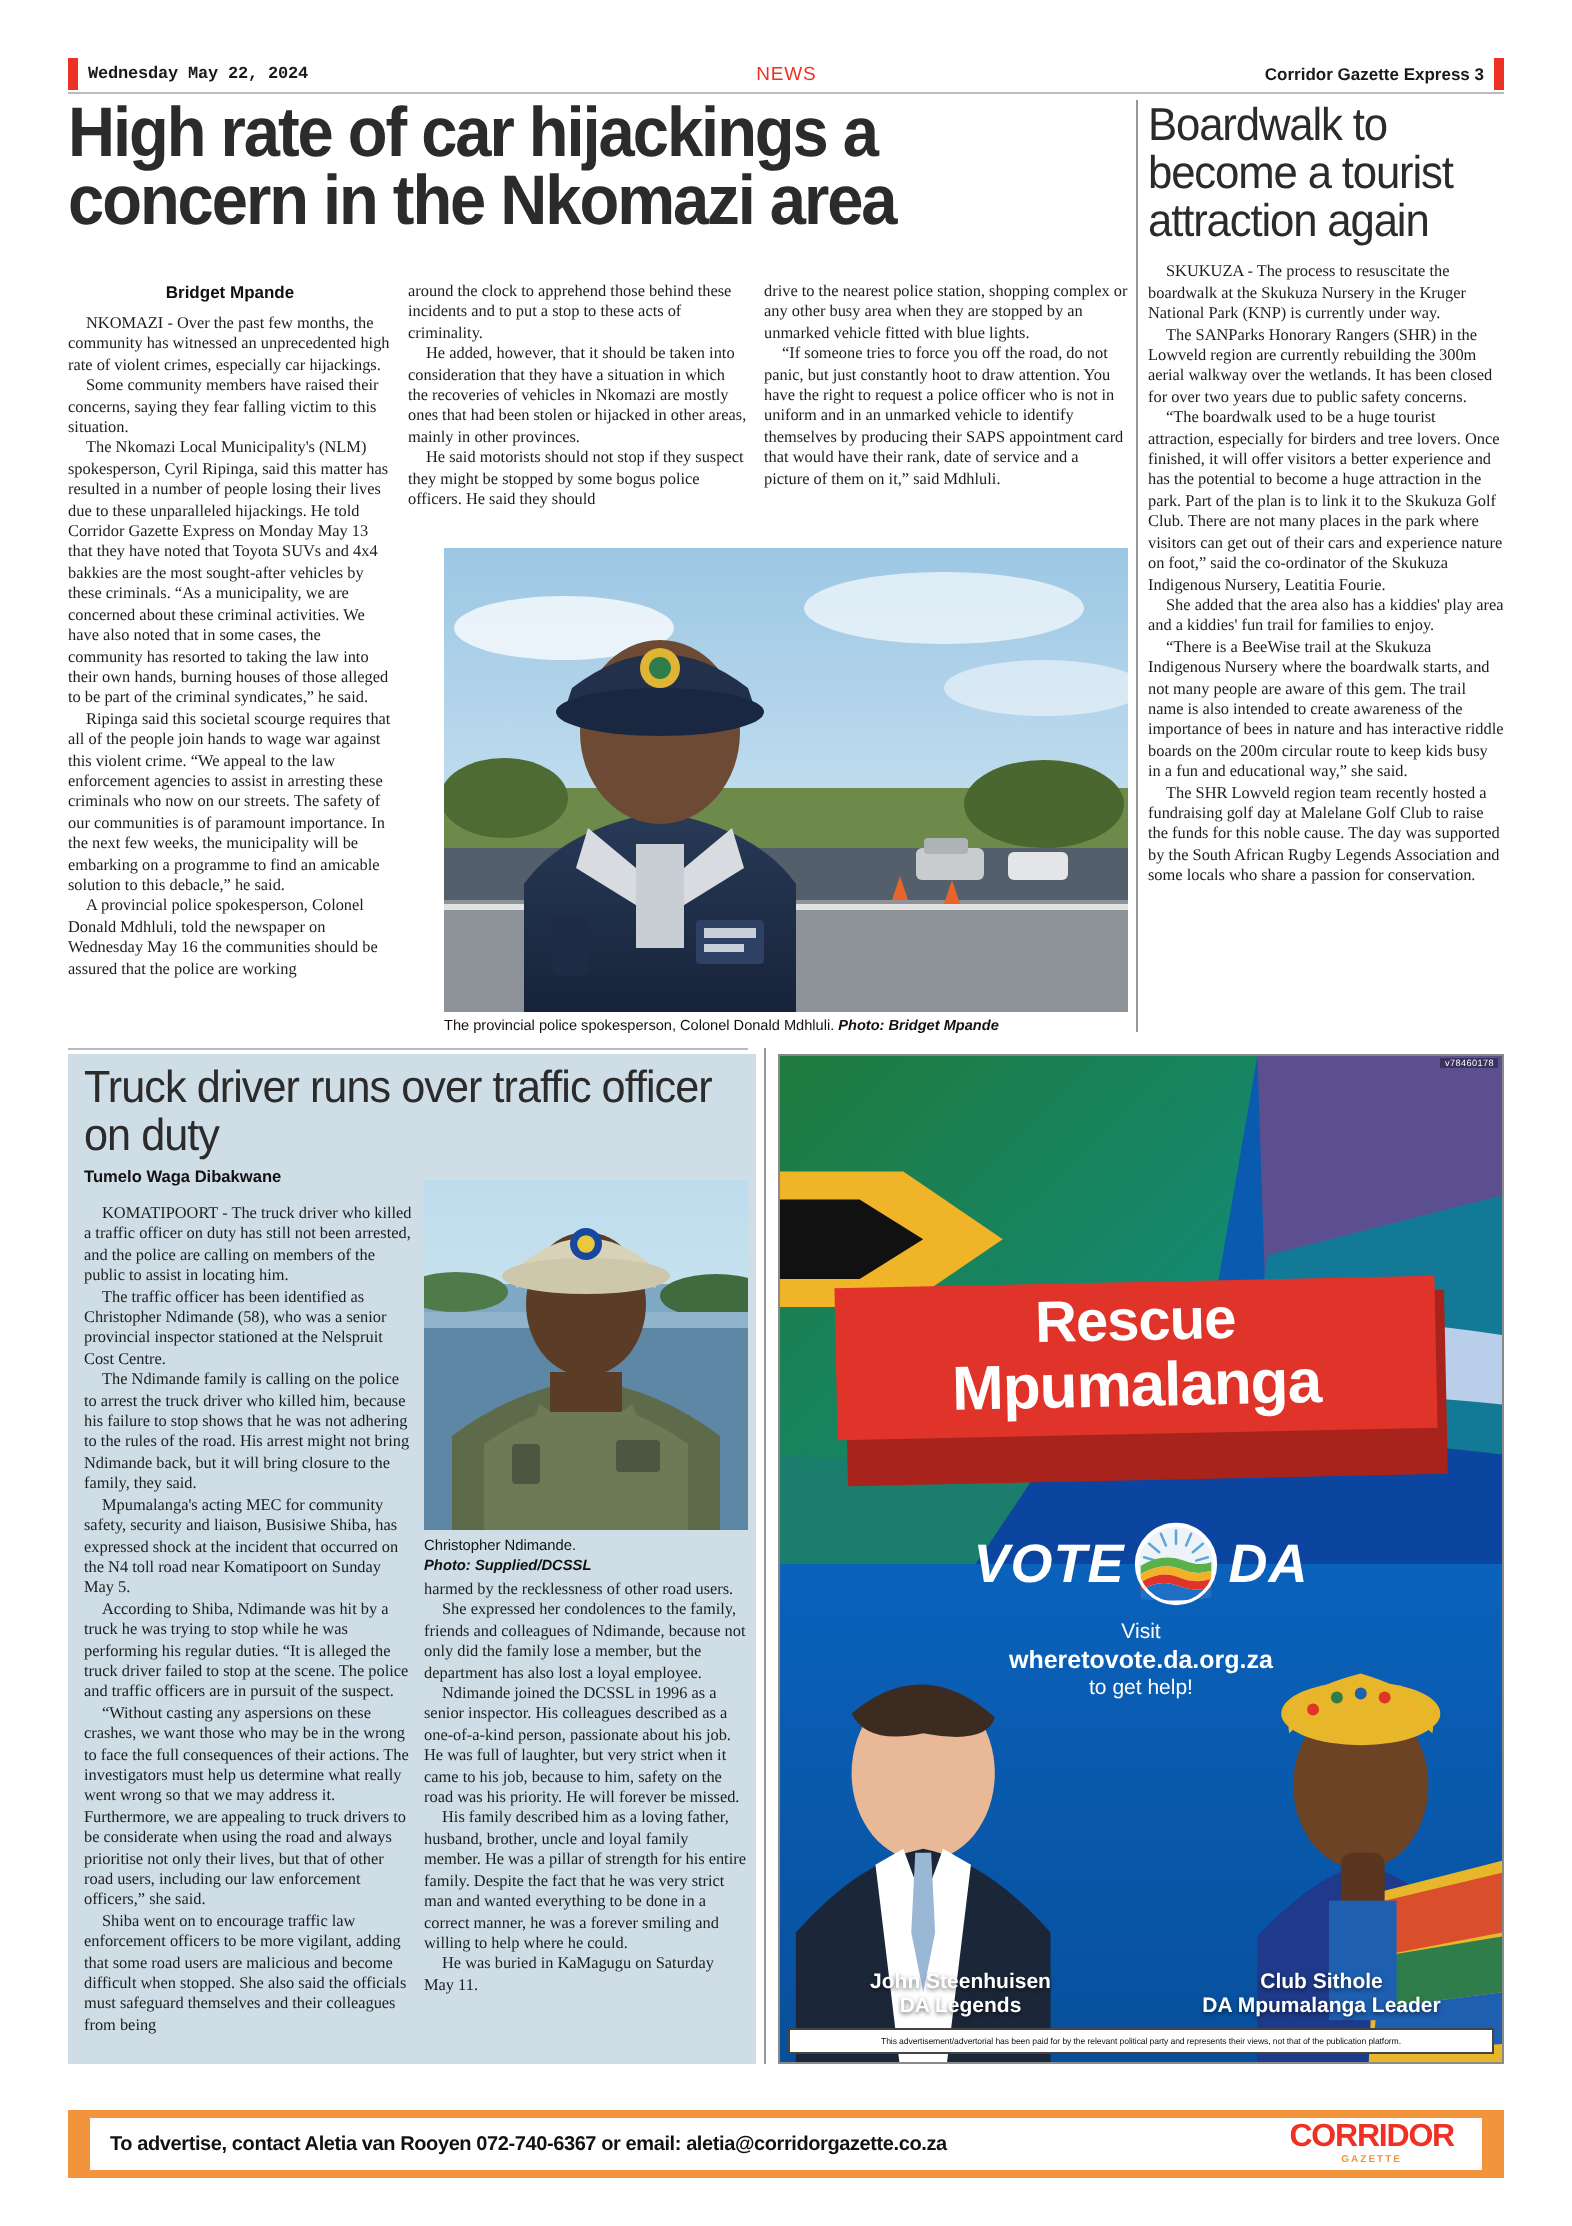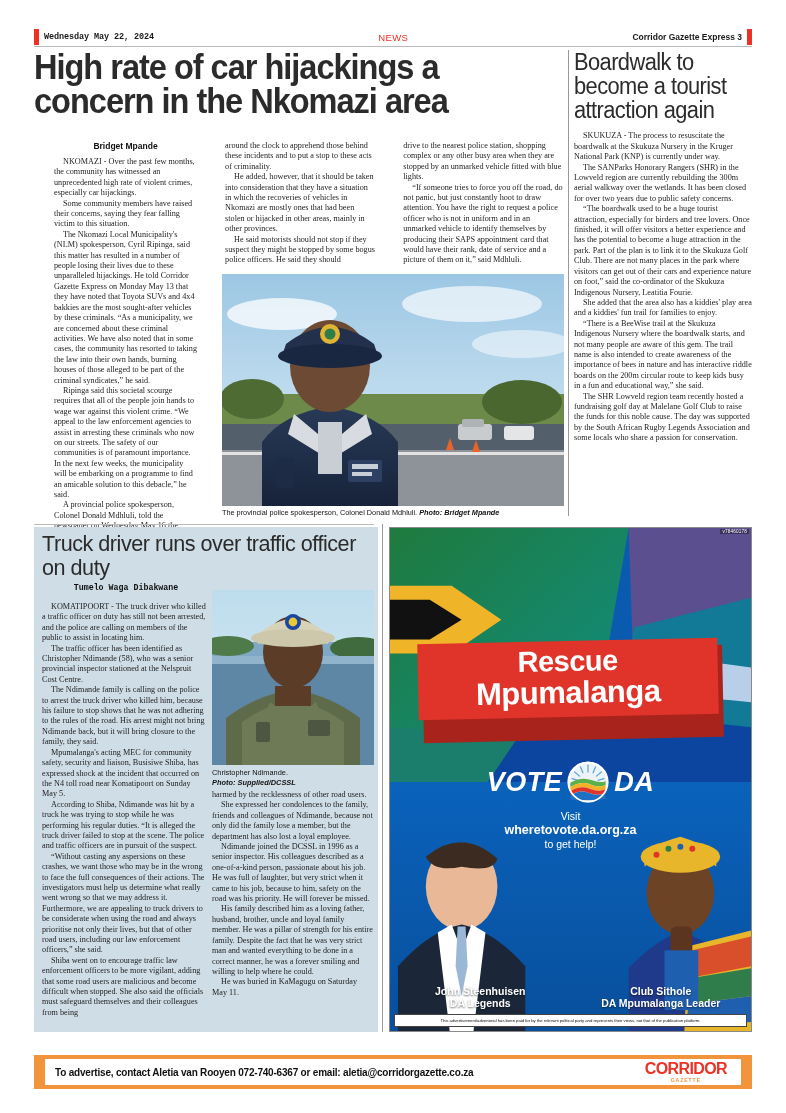--- a/index.html
+++ b/index.html
@@ -41,21 +41,21 @@
     font-weight:700; font-size:35px; line-height:0.97;
     color:#2b2b2b; letter-spacing:-1.1px;
     transform: scaleX(0.93); transform-origin: left top;
   }
 
   
   .lead-cols {
     position:absolute; left:34px; top:141px; width:530px; height:370px;
     display:flex; gap:0;
   }
-  .lcol { width:170px; padding-right:8px;margin-left:20px; }
+  .lcol { width:170px; padding-right:8px; }
   .lcol.c2 { width:178px; }
   .lcol.c3 { width:182px; padding-right:0; }
   .byline {
     font-family:"Liberation Sans", sans-serif; font-weight:700;
     font-size:8.5px; text-align:center; color:#111; margin-bottom:6px;
   }
   p.body {
     font-family:"Liberation Serif", serif;
     font-size:8.2px; line-height:10.4px; color:#1d1d1d;
     text-align:left; text-indent:9px; hyphens:none;
@@ -94,22 +94,22 @@
     background:#cfdde6;
   }
   .b2-head {
     position:absolute; left:42px; top:532px; width:330px;
     font-family:"Liberation Sans", sans-serif; font-weight:400;
     font-size:22.5px; line-height:1.07; color:#2b2b2b; letter-spacing:-0.5px;
     transform:scaleX(0.96); transform-origin:left top;
   }
   .b2-byline {
     position:absolute; left:42px; top:583px; width:168px;
-    font-family:Liberation Mono, monospace; font-weight:700;
-    font-size:8.3px; text-align:center; color:#111;
+    font-family:Liberation Sans, sans-serif; font-weight:700;
+    font-size:8.3px; text-align:left; color:#111;
   }
   .b2-c1 { position:absolute; left:42px; top:602px; width:164px; }
   .b2-c2 { position:absolute; left:212px; top:790px; width:162px; }
 
   .b2-photo {
     position:absolute; left:212px; top:590px; width:162px; height:175px;
     overflow:hidden; background:#cfe4ef;
   }
   .b2-cap {
     position:absolute; left:212px; top:768px; width:162px;

